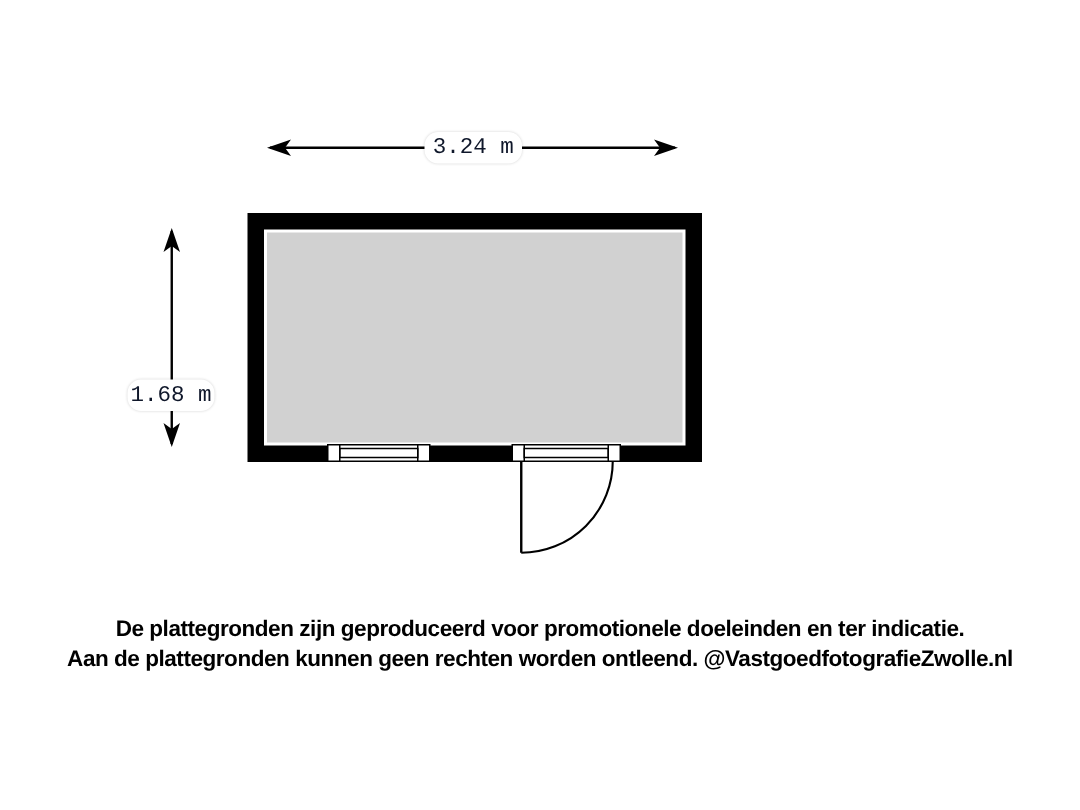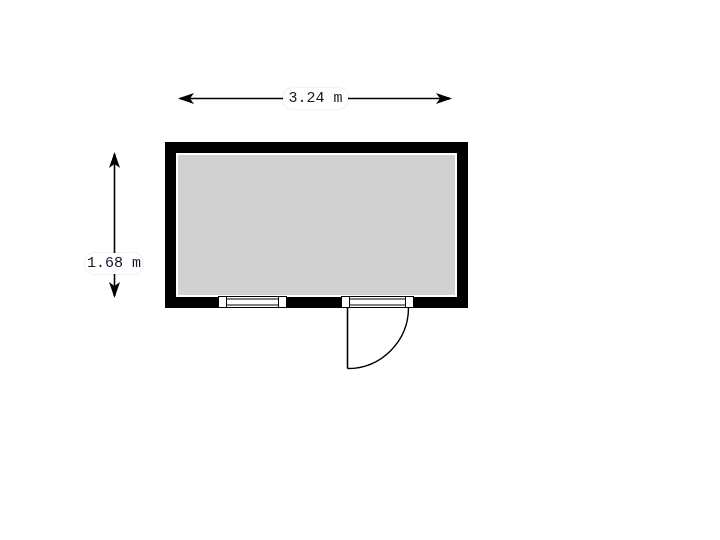--- a/index.html
+++ b/index.html
@@ -110,14 +110,18 @@
       <path d="M 114.5 152 L 109 168 L 114.5 164 L 120 168 Z" fill="#000000"></path>
       <path d="M 114.5 298 L 109 282 L 114.5 286 L 120 282 Z" fill="#000000"></path>
     </g>
   </svg>
 
   <div class="dim-label horizontal">3.24 m</div>
 
   <div class="dim-label vertical">1.68 m</div>
 
 
+  <div class="disclaimer">
+    <div>De plattegronden zijn geproduceerd voor promotionele doeleinden en ter indicatie.</div>
+    <div>Aan de plattegronden kunnen geen rechten worden ontleend. @VastgoedfotografieZwolle.nl</div>
+  </div>
 
 </div>
 
 </body></html>

